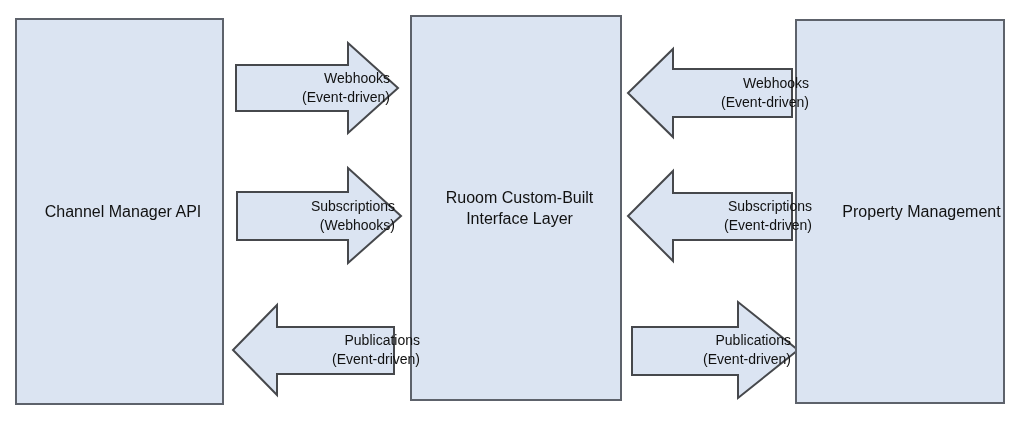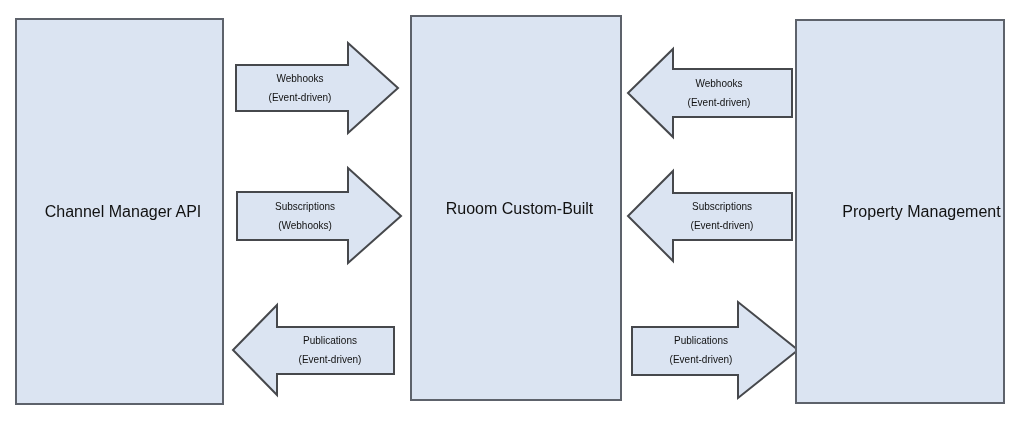--- a/index.html
+++ b/index.html
@@ -41,22 +41,22 @@
     line-height: 21px;
     color: var(--text, #111111);
   }
   .node-label span {
     display: block;
     margin-left: 7px;
   }
   .arrow-label {
     position: absolute;
     width: 180px;
-    text-align: center;
-    font-size: 10px;
+    text-align: right;
+    font-size: 14px;
     line-height: 19px;
     color: var(--text, #111111);
   }
   .arrow-label span {
     display: block;
   }
 </style>
 </head>
 <body>
 
@@ -73,20 +73,21 @@
 
   <div class="node" style="left:15px; top:18px; width:209px; height:387px;">
     <div class="node-label">
       <span>Channel Manager API</span>
     </div>
   </div>
 
   <div class="node" style="left:410px; top:15px; width:212px; height:386px;">
     <div class="node-label">
       <span>Ruoom Custom-Built</span>
+      <span>Interface Layer</span>
     </div>
   </div>
 
   <div class="node" style="left:795px; top:19px; width:210px; height:385px;padding-left:36px;">
     <div class="node-label">
       <span>Property Management</span>
     </div>
   </div>
 
   <div class="arrow-label" style="left:210px; top:69px;">

